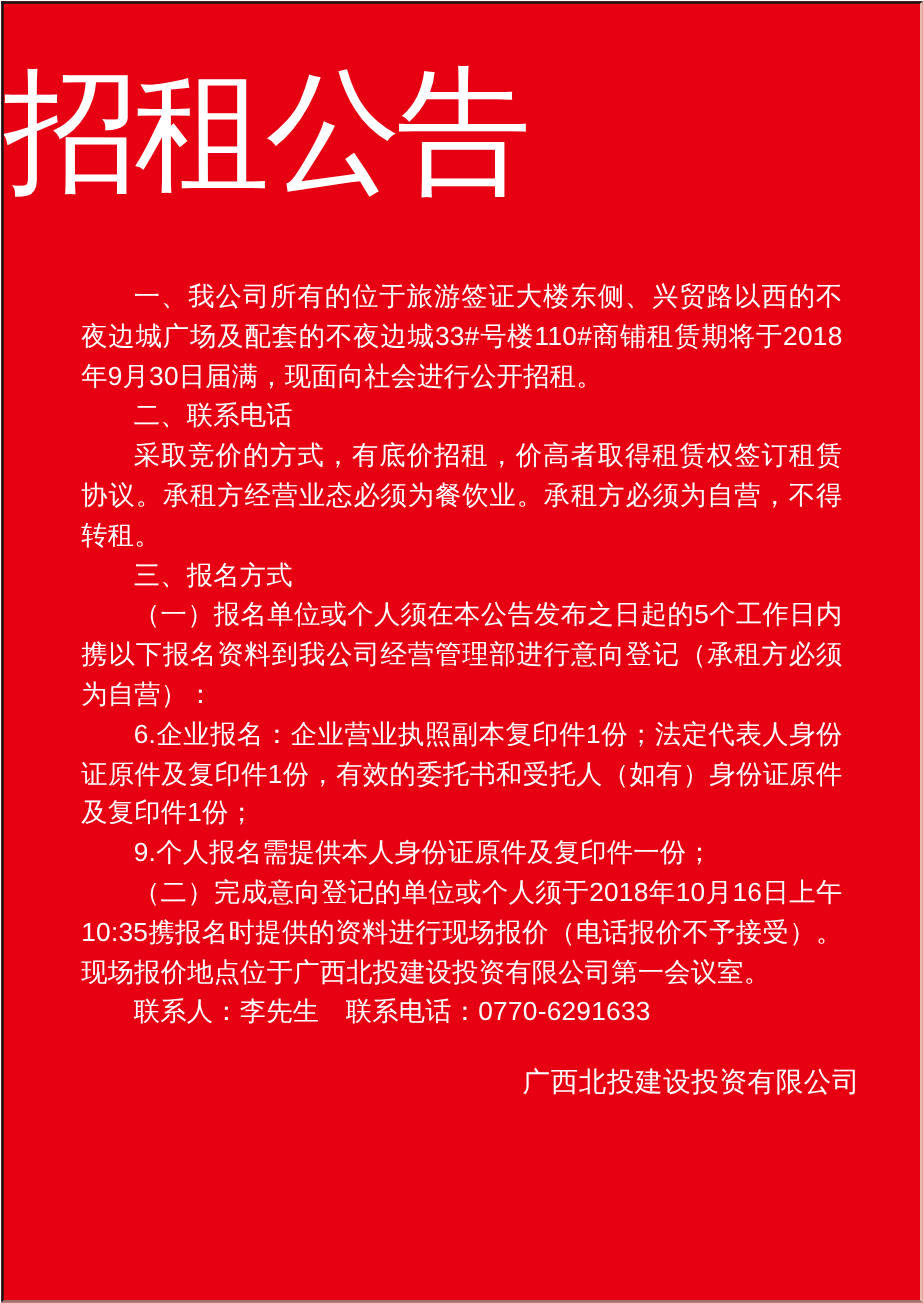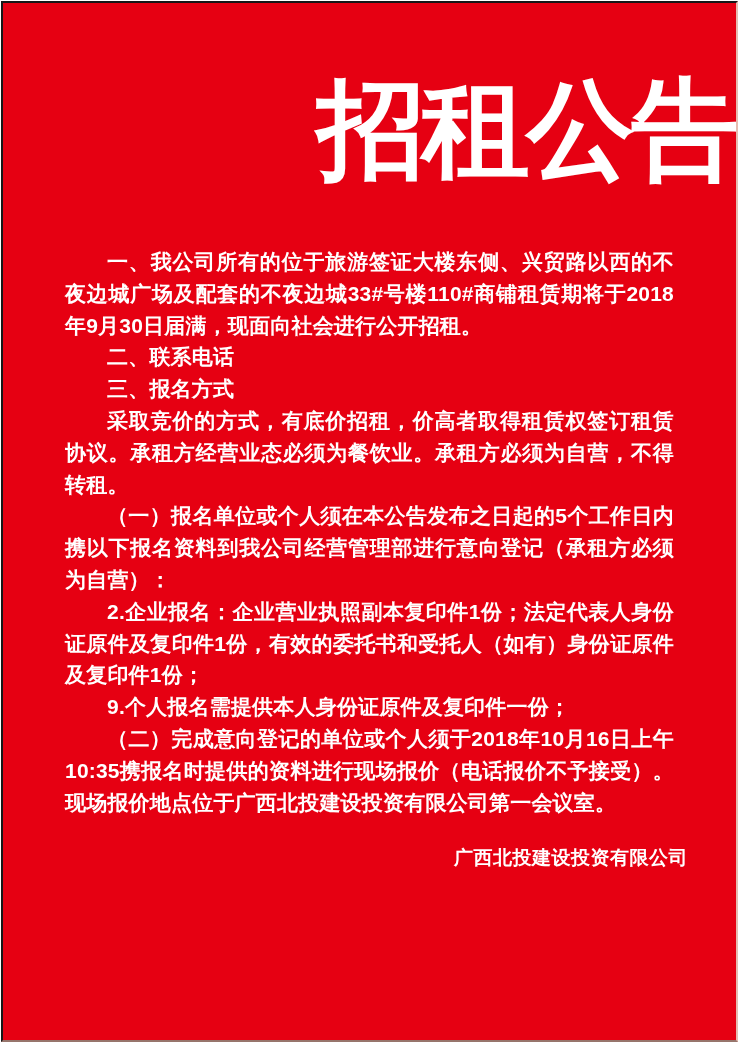--- a/index.html
+++ b/index.html
@@ -19,68 +19,69 @@
     height: 1041px;
     margin: 1px;
     background: var(--poster-bg, #e60012);
     color: var(--poster-fg, #ffffff);
     border: 2px solid #171717;
     border-right-color: #e5bdb1;
     border-bottom-color: #97756c;
     overflow: hidden;
   }
   .title {
-    margin: 68px 0 0 0;
-    text-align: right;
+    margin: 44px 0 0 0;
+    text-align: left;
     font-family: "Liberation Serif", "DejaVu Serif", serif;
-    font-weight: bold;
+    font-weight: normal;
     font-size: 108px;
     line-height: 1.12;
     letter-spacing: -0.03em;
     white-space: nowrap;
   }
   .body-text {
     margin: 54px 62px 0 62px;
   }
   .para {
     margin: 0;
     font-size: 21px;
-    font-weight: bold;
+    font-weight: normal;
     line-height: 31.8px;
     text-align: justify;
     text-indent: 2em;
     letter-spacing: 0.2px;
     word-break: break-all;
   }
   .signature {
     margin: 22px 48px 0 auto;
     width: max-content;
     max-width: 500px;
     text-align: center;
-    font-weight: bold;
-    font-size: 19px;
+    font-weight: normal;
+    font-size: 22px;
     line-height: 36px;
     letter-spacing: 0.5px;
   }
 </style>
 </head>
 <body>
 
 <div class="poster">
 
   <h1 class="title">招租公告</h1>
 
   <div class="body-text">
     <p class="para">一、我公司所有的位于旅游签证大楼东侧、兴贸路以西的不夜边城广场及配套的不夜边城33#号楼110#商铺租赁期将于2018年9月30日届满，现面向社会进行公开招租。</p>
     <p class="para">二、联系电话</p>
+    <p class="para">采取竞价的方式，有底价招租，价高者取得租赁权签订租赁协议。承租方经营业态必须为餐饮业。承租方必须为自营，不得转租。</p>
     <p class="para">三、报名方式</p>
-    <p class="para">采取竞价的方式，有底价招租，价高者取得租赁权签订租赁协议。承租方经营业态必须为餐饮业。承租方必须为自营，不得转租。</p>
     <p class="para">（一）报名单位或个人须在本公告发布之日起的5个工作日内携以下报名资料到我公司经营管理部进行意向登记（承租方必须为自营）：</p>
-    <p class="para">2.企业报名：企业营业执照副本复印件1份；法定代表人身份证原件及复印件1份，有效的委托书和受托人（如有）身份证原件及复印件1份；</p>
+    <p class="para">6.企业报名：企业营业执照副本复印件1份；法定代表人身份证原件及复印件1份，有效的委托书和受托人（如有）身份证原件及复印件1份；</p>
     <p class="para">9.个人报名需提供本人身份证原件及复印件一份；</p>
     <p class="para">（二）完成意向登记的单位或个人须于2018年10月16日上午10:35携报名时提供的资料进行现场报价（电话报价不予接受）。现场报价地点位于广西北投建设投资有限公司第一会议室。</p>
+    <p class="para">联系人：李先生　联系电话：0770-6291633</p>
   </div>
 
   <div class="signature">
     <div>广西北投建设投资有限公司</div>
   </div>
 
 </div>
 
 </body></html>

